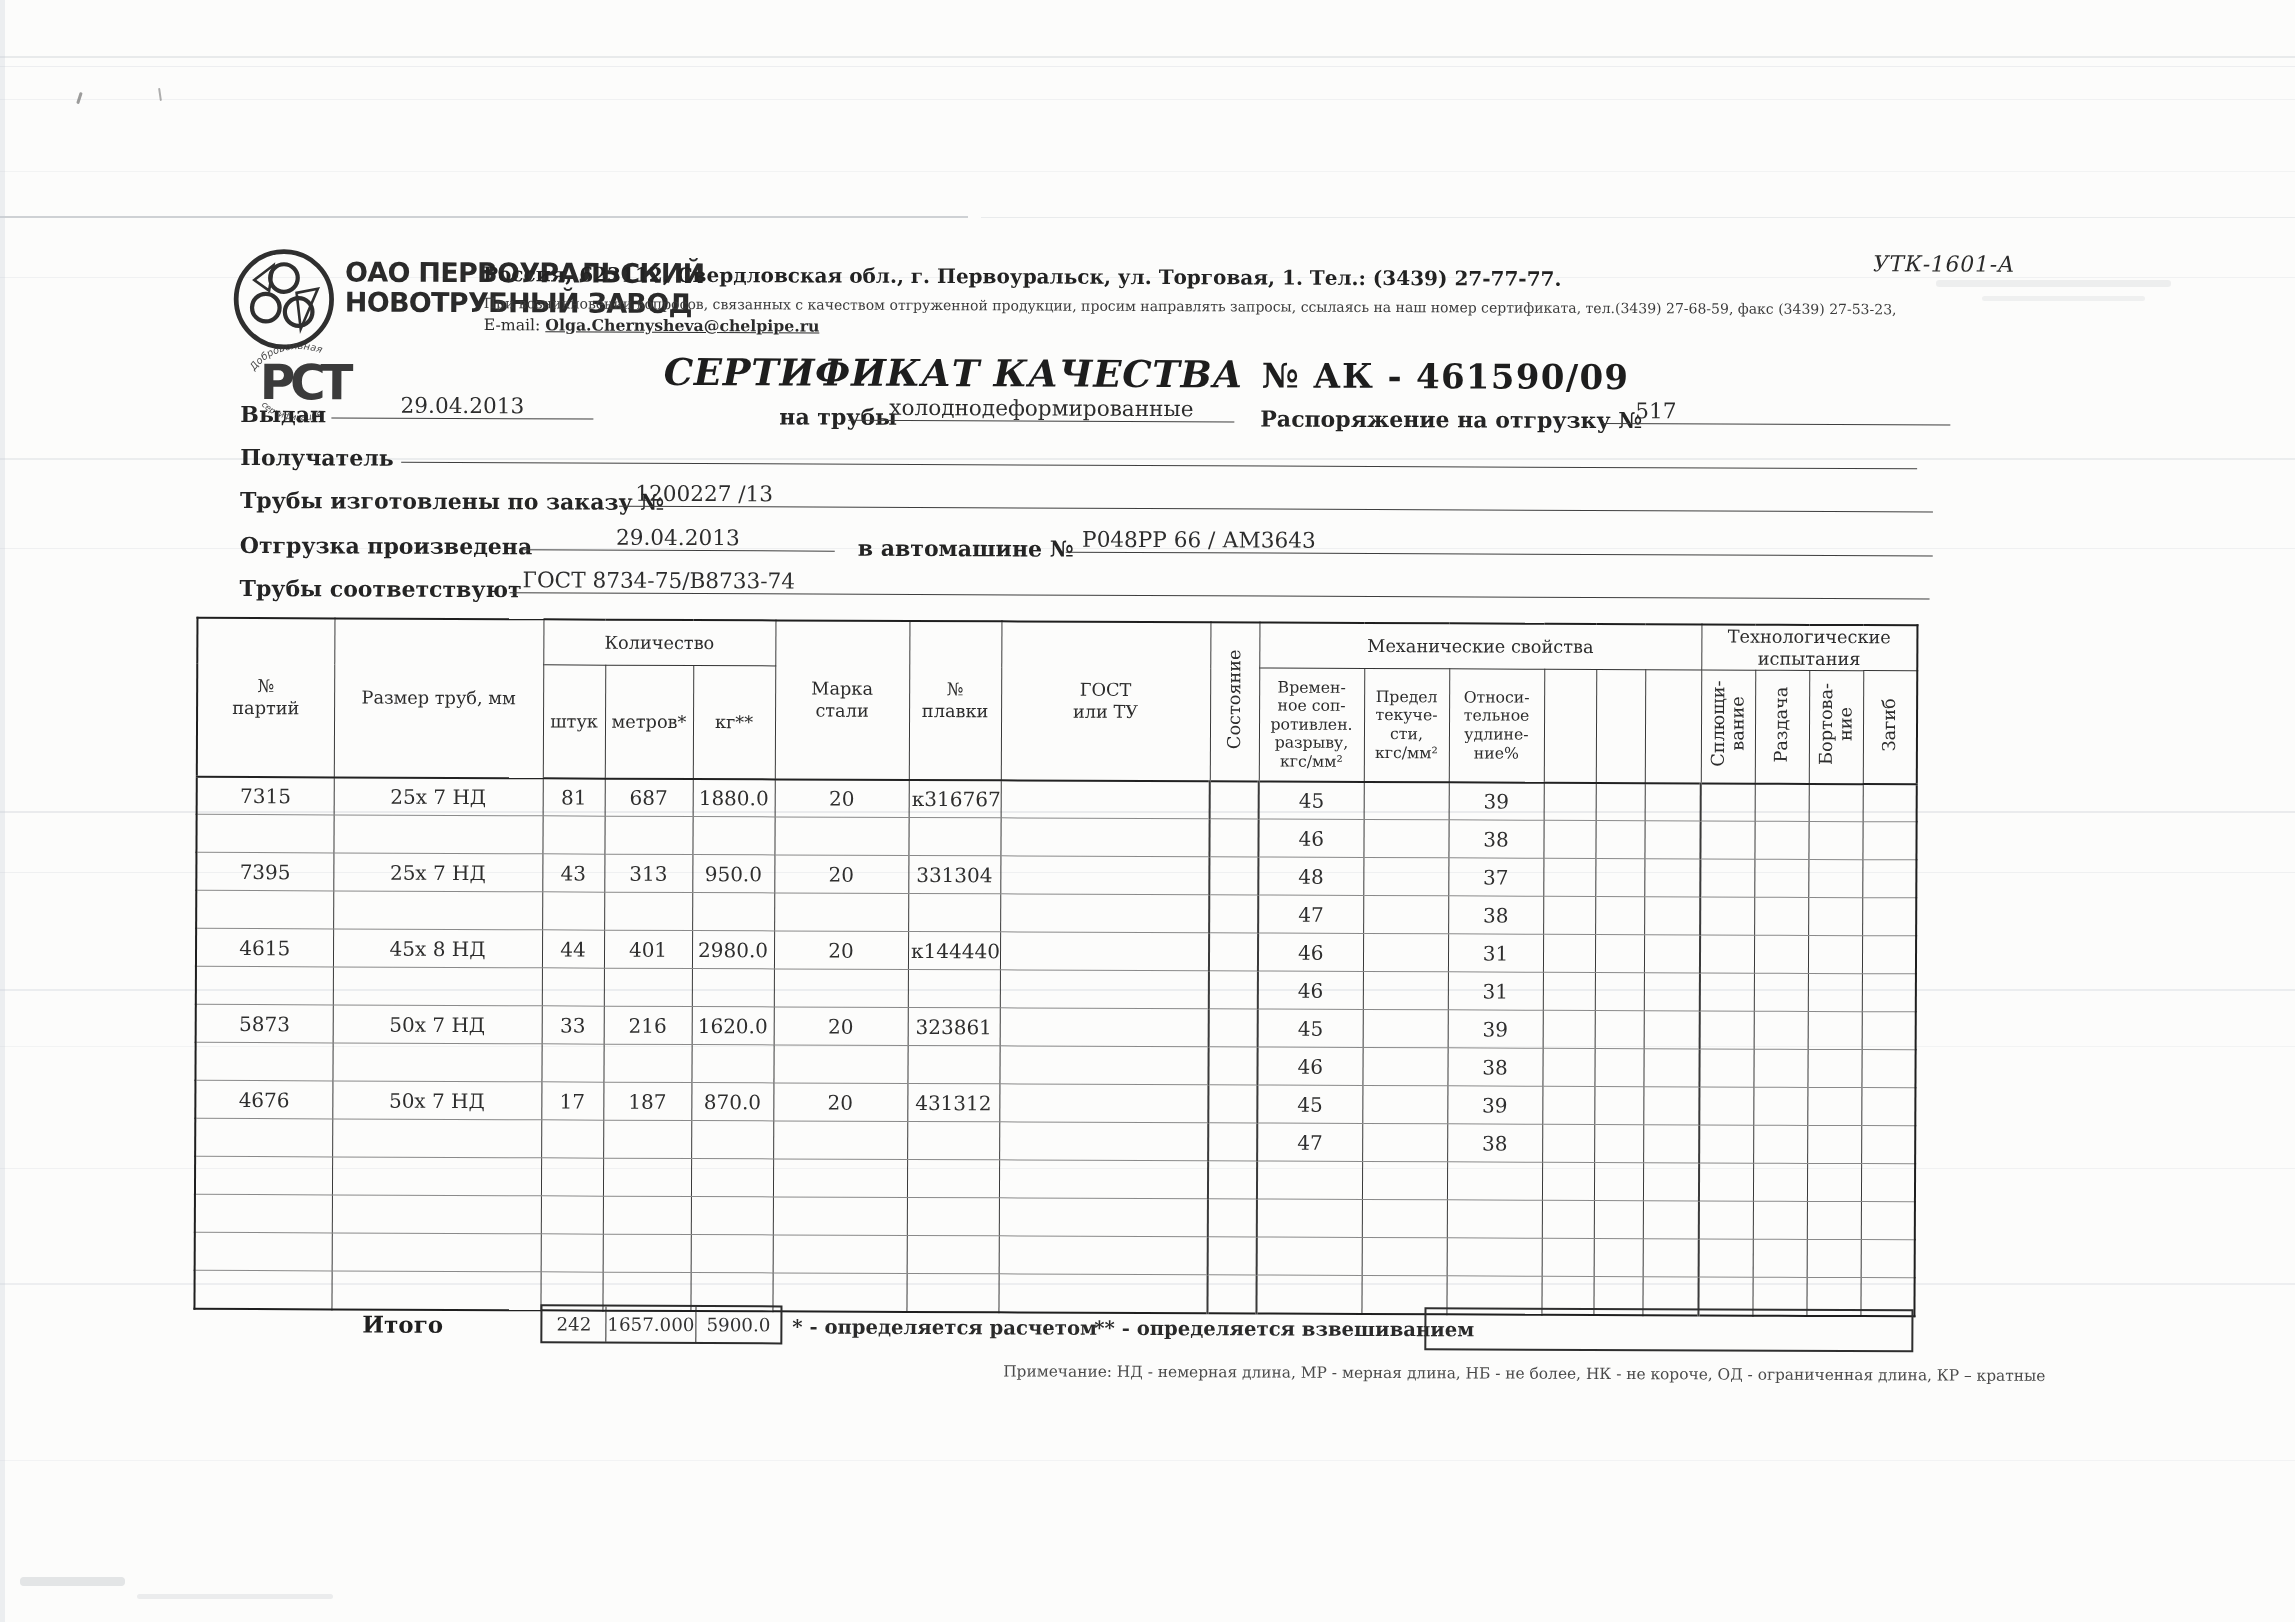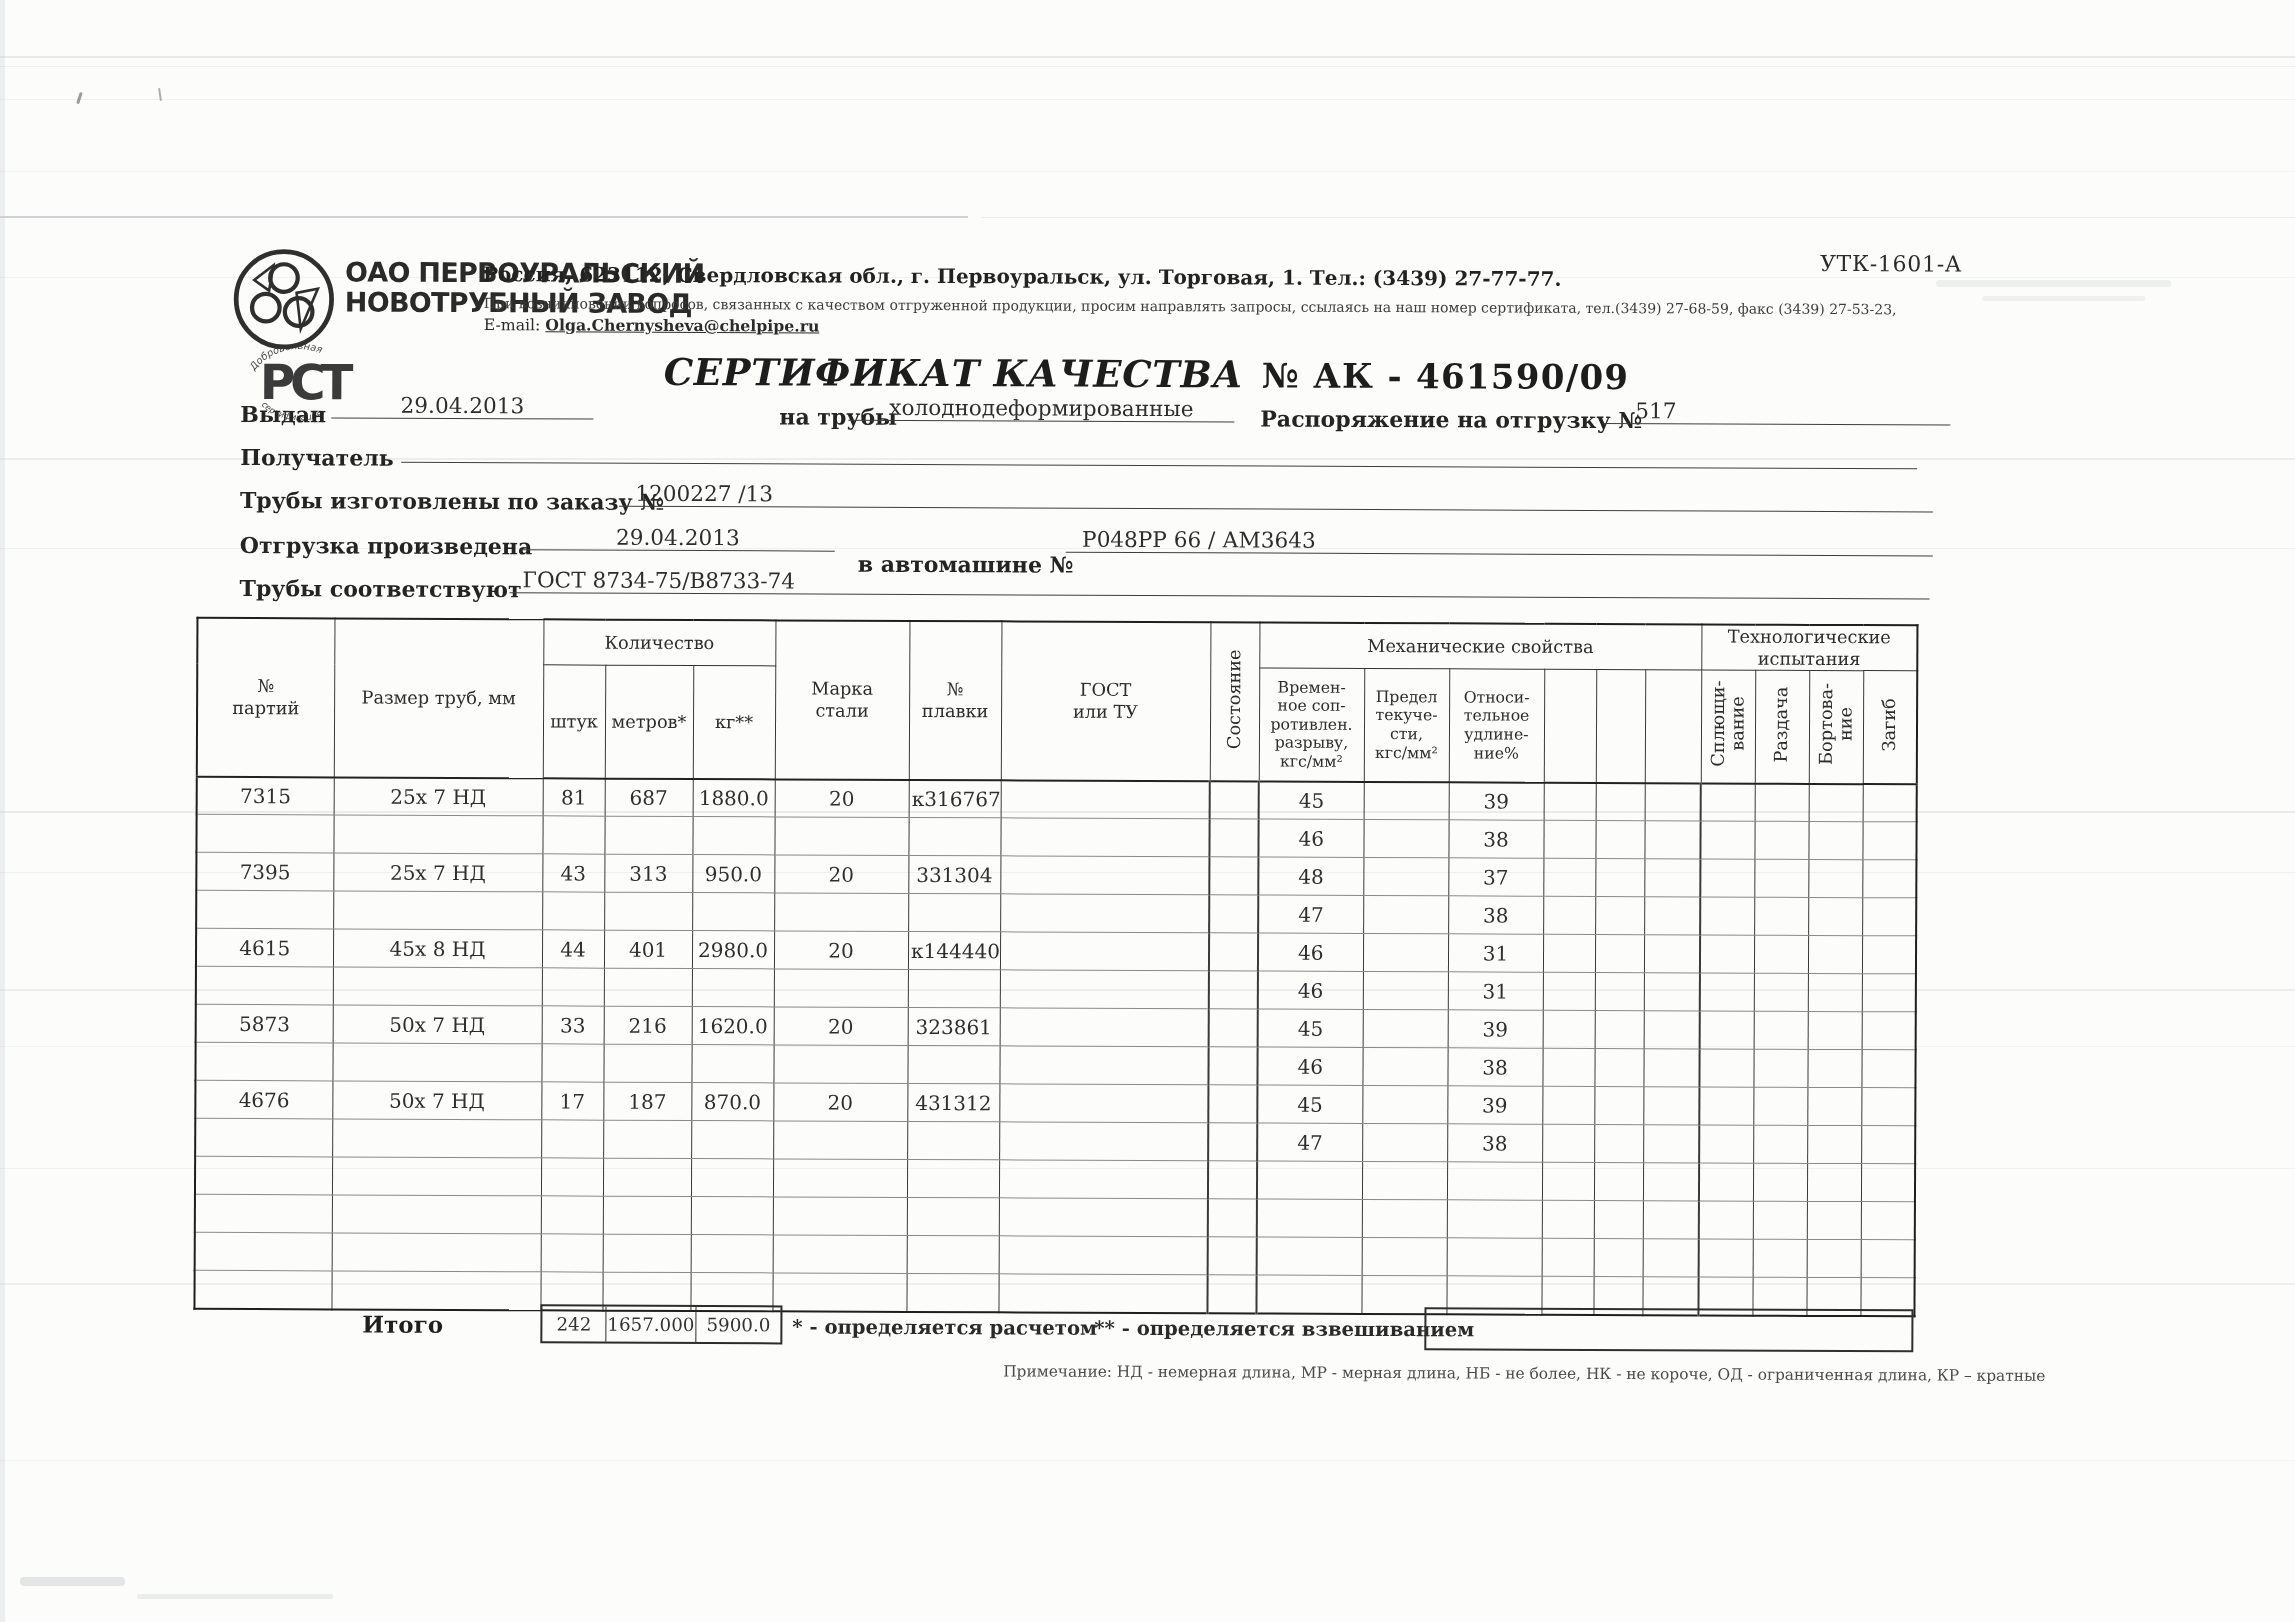--- a/index.html
+++ b/index.html
@@ -90,21 +90,21 @@
       <circle cx="50" cy="30" r="13" fill="none" stroke="#2f2f2f" stroke-width="4"></circle>
       <circle cx="33" cy="58" r="13" fill="none" stroke="#2f2f2f" stroke-width="4"></circle>
       <circle cx="64" cy="62" r="13" fill="none" stroke="#2f2f2f" stroke-width="4"></circle>
       <polygon points="22,32 40,18 36,42" fill="none" stroke="#2f2f2f" stroke-width="2.5"></polygon>
       <polygon points="62,44 82,40 66,78" fill="none" stroke="#2f2f2f" stroke-width="2.5"></polygon>
     </svg>
 
     <div class="abs company" style="left:343px;top:260px;">ОАО ПЕРВОУРАЛЬСКИЙ
 НОВОТРУБНЫЙ  ЗАВОД</div>
 
-    <div class="abs formcode" style="left:1818px;top:247px;">УТК-1601-А</div>
+    <div class="abs formcode" style="left:1871px;top:247px;font-style:italic;">УТК-1601-А</div>
 
     <div class="abs addr1" style="left:481px;top:264px;">Россия, 623112, Свердловская обл., г. Первоуральск, ул. Торговая, 1. Тел.: (3439) 27-77-77.</div>
     <div class="abs addr2" style="left:482px;top:297px;">При возникновении вопросов, связанных с качеством отгруженной продукции, просим направлять запросы, ссылаясь на наш номер сертификата, тел.(3439) 27-68-59, факс (3439) 27-53-23,</div>
     <div class="abs email" style="left:482px;top:317px;">
       <span>E-mail: </span><b>Olga.Chernysheva@chelpipe.ru</b>
     </div>
 
     <svg class="abs" style="left:232px;top:322px;opacity:.92;" width="131" height="118" viewBox="0 0 200 180">
       <defs>
         <path id="arcT" d="M 28,86 A 78,66 0 0 1 172,86" fill="none"></path>
@@ -131,21 +131,21 @@
     <div class="fieldline" style="left:1601px;top:386px;width:315px;padding-left:33px;">517</div>
 
     <div class="abs lbl" style="left:239px;top:447px;">Получатель</div>
     <div class="fieldline" style="left:400px;top:430px;width:1516px;"></div>
 
     <div class="abs lbl" style="left:239px;top:490px;">Трубы изготовлены по заказу №</div>
     <div class="fieldline" style="left:618px;top:473px;width:1298px;padding-left:16.3px;">1200227  /13</div>
 
     <div class="abs lbl" style="left:239px;top:535px;">Отгрузка произведена</div>
     <div class="fieldline fl-center" style="left:520px;top:517px;width:314px;">29.04.2013</div>
-    <div class="abs lbl" style="left:857px;top:535px;margin-top:16px;">в автомашине №</div>
+    <div class="abs lbl" style="left:857px;top:535px;">в автомашине №</div>
     <div class="fieldline" style="left:1065px;top:517px;width:851px;padding-left:16.3px;">Р048РР 66 / АМ3643</div>
 
     <div class="abs lbl" style="left:239px;top:578px;">Трубы соответствуют</div>
     <div class="fieldline" style="left:509px;top:560px;width:1407px;padding-left:13px;">ГОСТ 8734-75/В8733-74</div>
 
     <div class="abs" style="left:196px;top:620px;">
       <table class="doc-table">
         <colgroup>
           <col style="width:137px">
             <col style="width:209px">

